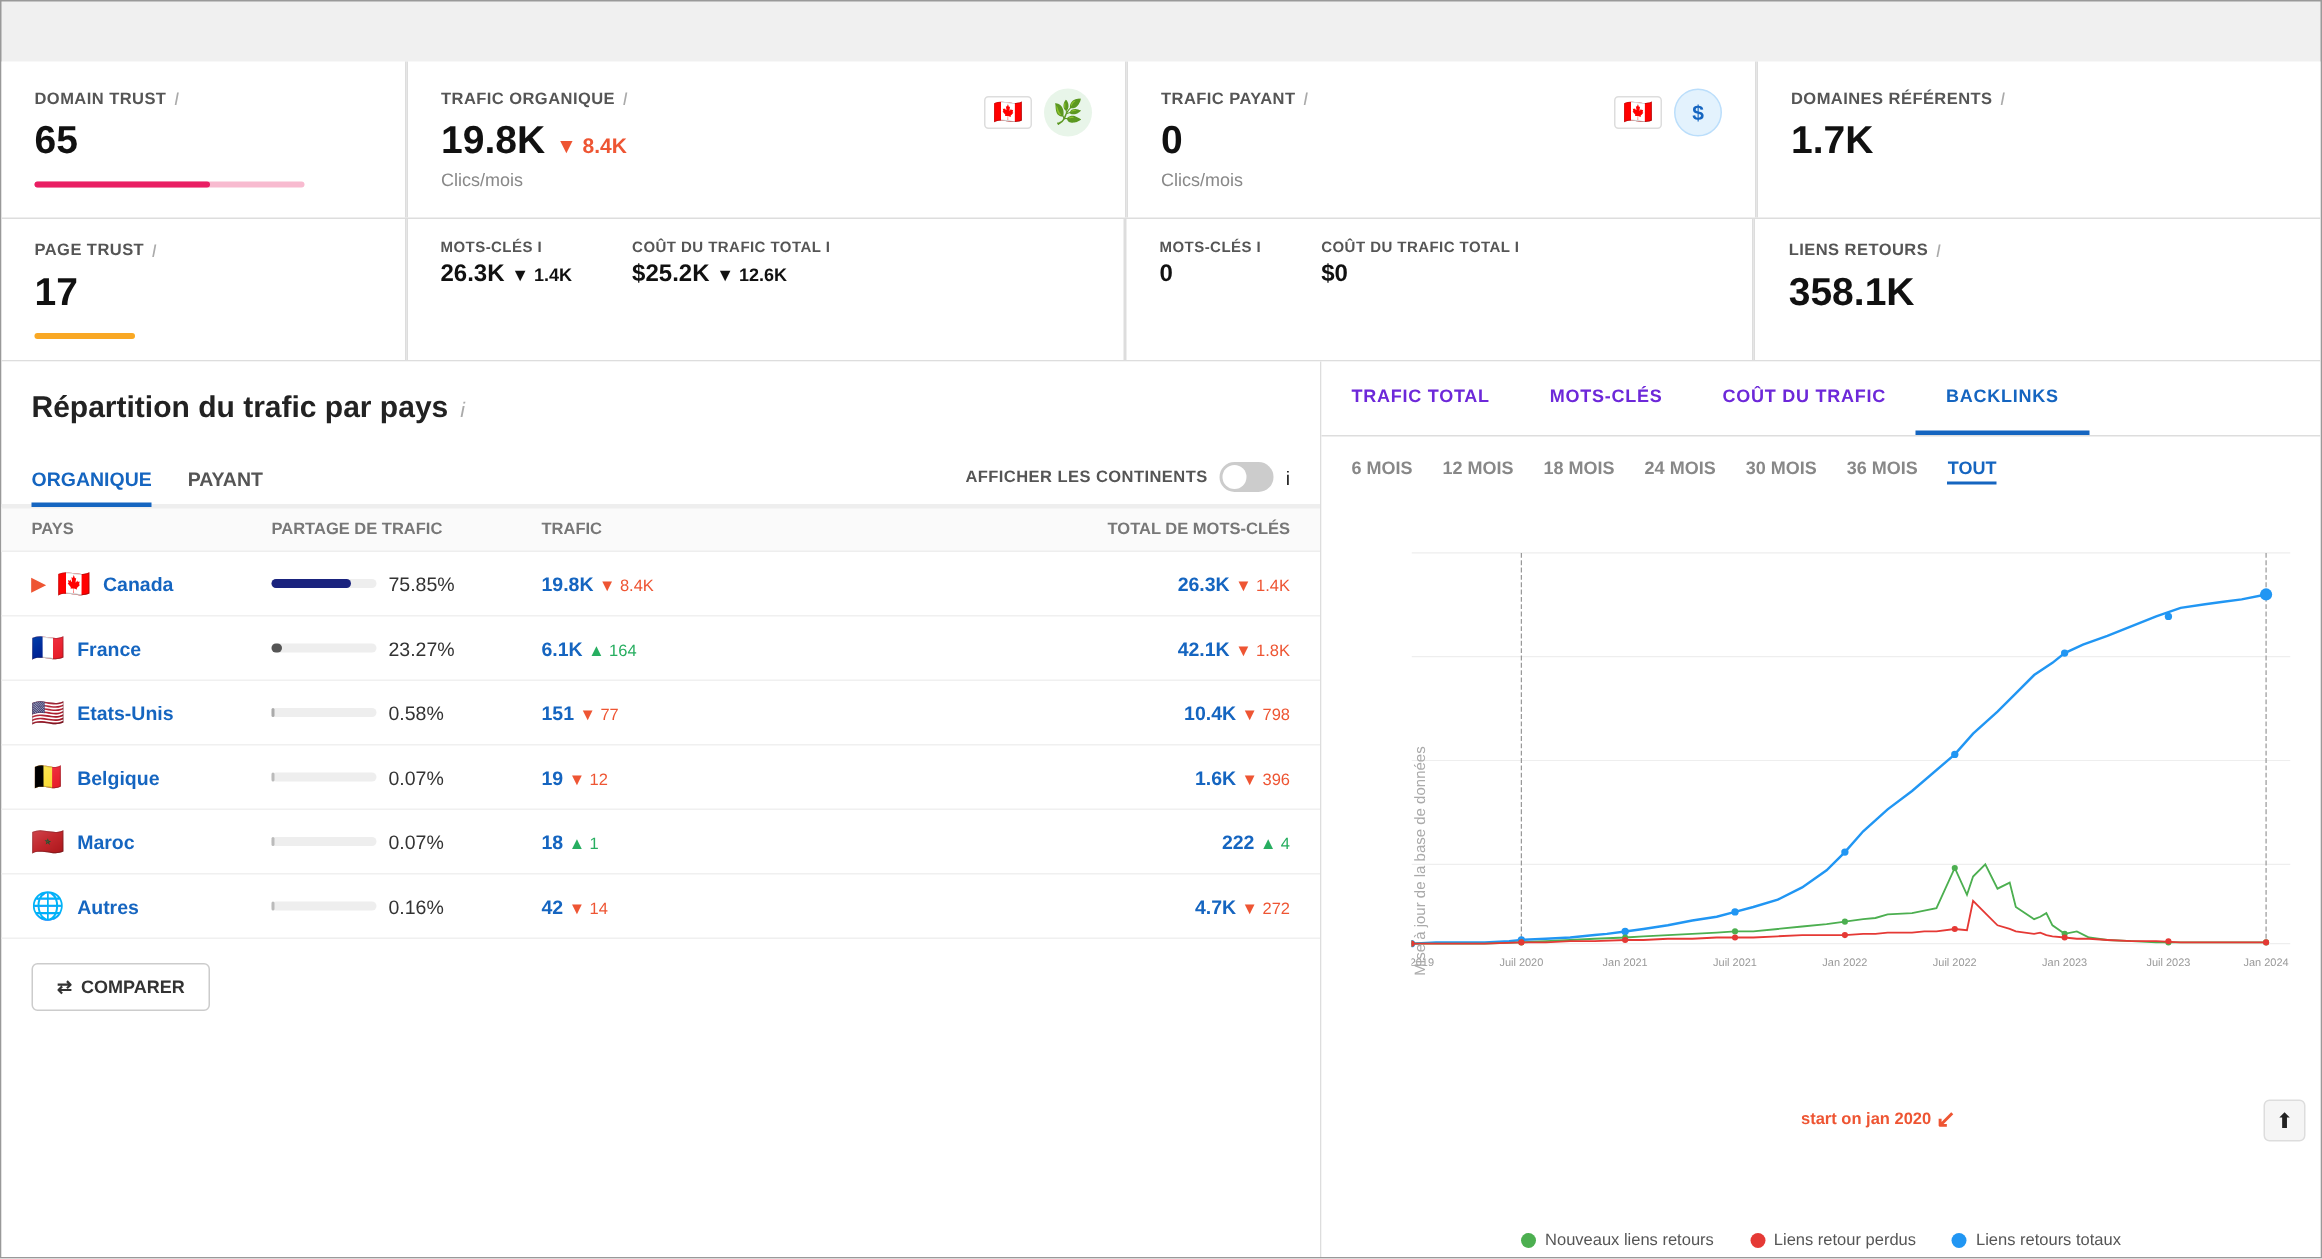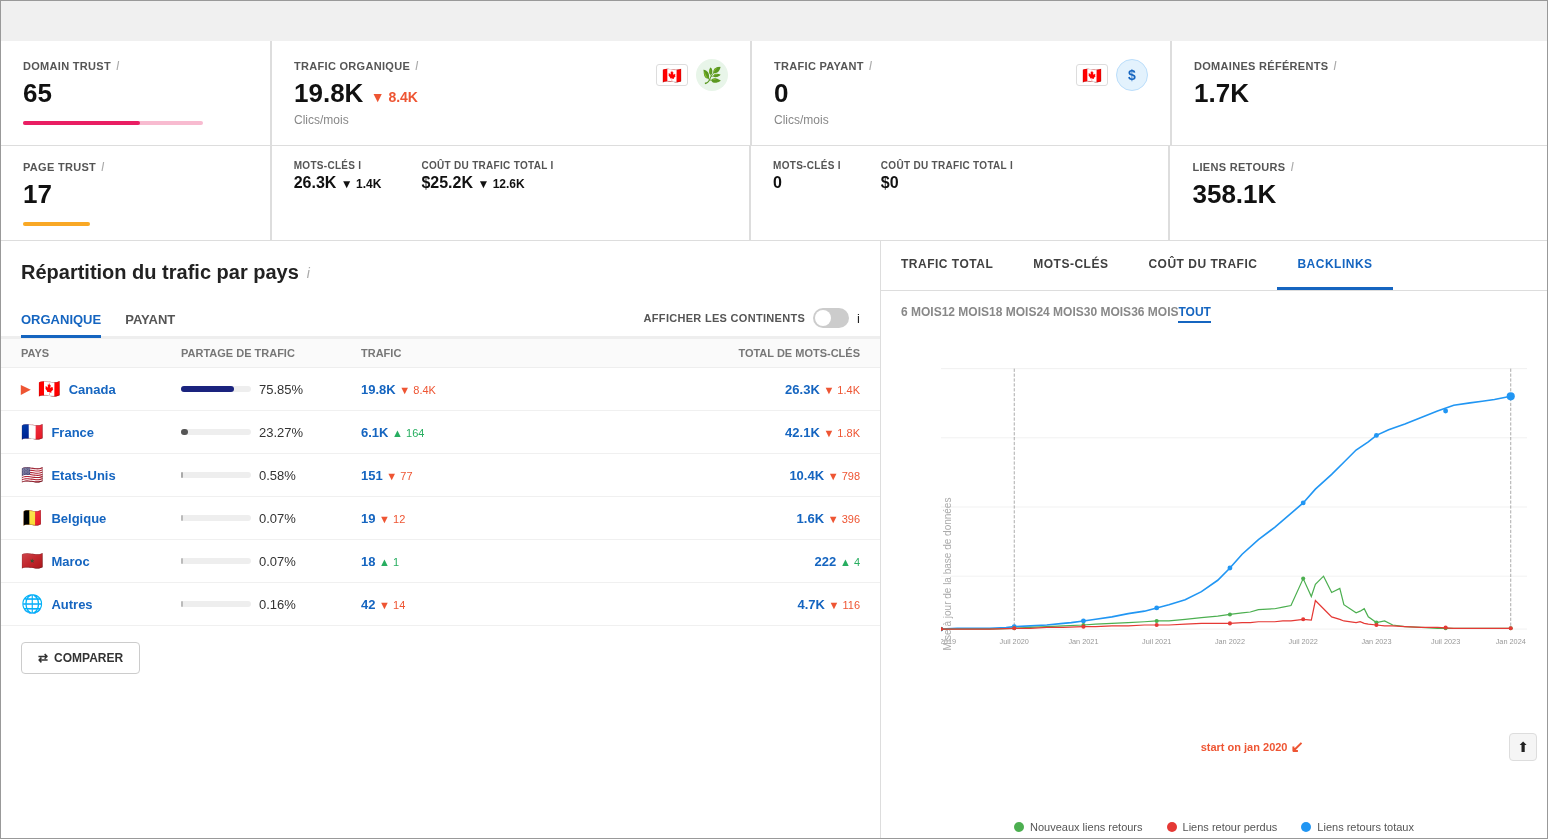--- a/index.html
+++ b/index.html
@@ -83,25 +83,25 @@
     .rank-icon { color: #e53; font-size: 12px; }
 
     
     .compare-btn { margin: 16px 20px; border: 1px solid #ccc; background: #fff; padding: 8px 16px; border-radius: 4px; cursor: pointer; font-size: 12px; font-weight: 600; color: #333; display: inline-flex; align-items: center; gap: 6px; }
 
     
     .right-panel { flex: 1; background: #fff; display: flex; flex-direction: column; }
 
     
     .chart-tabs { display: flex; border-bottom: 1px solid #ddd; }
-    .chart-tab { padding: 16px 20px; font-size: 12px; font-weight: 700; color: #404040; text-transform: uppercase; letter-spacing: 0.5px; cursor: pointer; border-bottom: 3px solid transparent; }
+    .chart-tab { padding: 16px 20px; font-size: 12px; font-weight: 700; color: #6d28d9; text-transform: uppercase; letter-spacing: 0.5px; cursor: pointer; border-bottom: 3px solid transparent; }
     .chart-tab.active { color: #1565c0; border-bottom: 3px solid #1565c0; }
 
     
-    .time-range { display: flex; padding: 14px 20px; }
+    .time-range { display: flex; gap: 20px; padding: 14px 20px; }
     .time-btn { font-size: 12px; font-weight: 600; color: #888; cursor: pointer; padding-bottom: 2px; }
     .time-btn.active { color: #1565c0; border-bottom: 2px solid #1565c0; }
 
     
     .chart-area { flex: 1; position: relative; padding: 0 20px 40px 60px; }
 
     
     .chart-tooltip { position: absolute; top: 15px; right: 60px; background: #fff; border: 1px solid #ddd; border-radius: 6px; padding: 12px 16px; font-size: 12px; box-shadow: 0 2px 8px rgba(0,0,0,0.1); z-index: 10; min-width: 200px; }
     .tooltip-title { font-weight: 700; margin-bottom: 8px; color: #333; }
     .tooltip-item { display: flex; align-items: center; gap: 6px; margin-bottom: 4px; }
@@ -351,21 +351,21 @@
         <span class="flag">🌐</span>
         <span>Autres</span>
       </div>
       <div class="cell-partage">
         <div class="bar-bg">
           <div class="bar-fill" style="width:2px;background:#bbb;"></div>
         </div>
         <span class="partage-val">0.16%</span>
       </div>
       <div class="cell-trafic"><span class="val-link">42</span> <span class="change-d">▼ 14</span></div>
-      <div class="cell-mots"><span class="val-link">4.7K</span> <span class="change-d">▼ 116</span></div>
+      <div class="cell-mots"><span class="val-link">4.7K</span> <span class="change-d">▼ 272</span></div>
     </div>
         </div>
 
       
       <button class="compare-btn">
         <span>⇄</span>
         <span>COMPARER</span>
       </button>
     </div>
 

